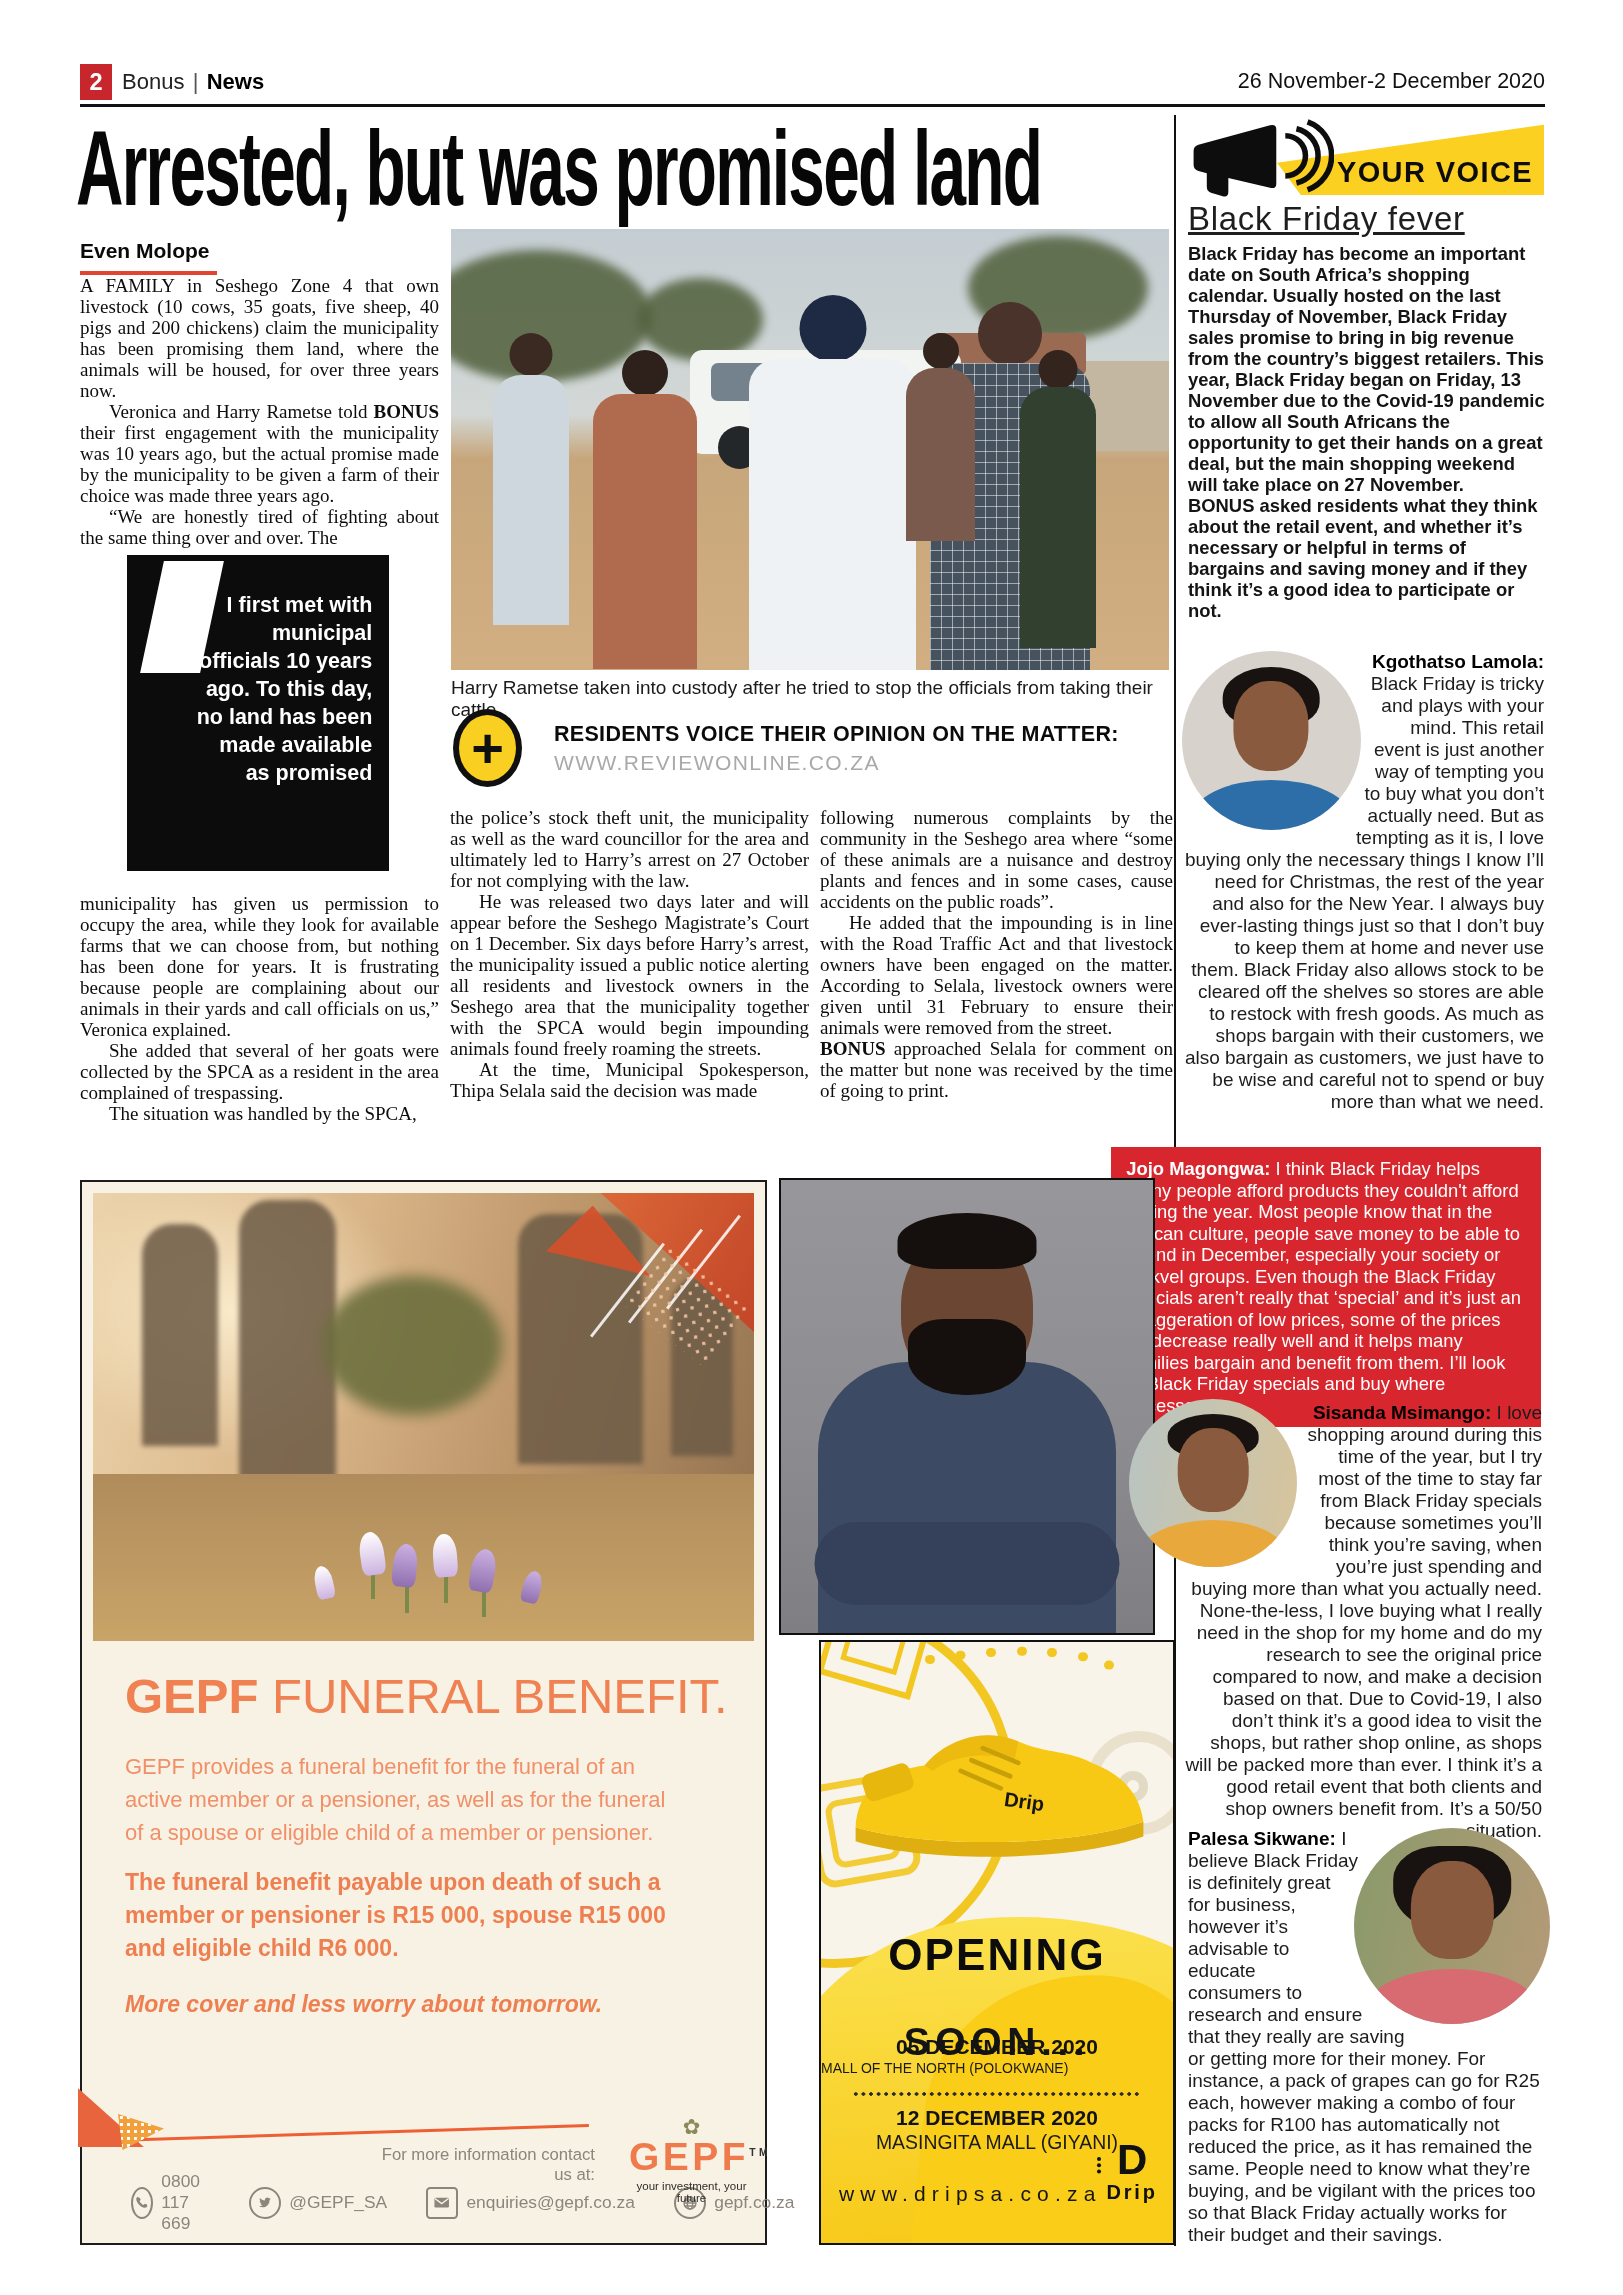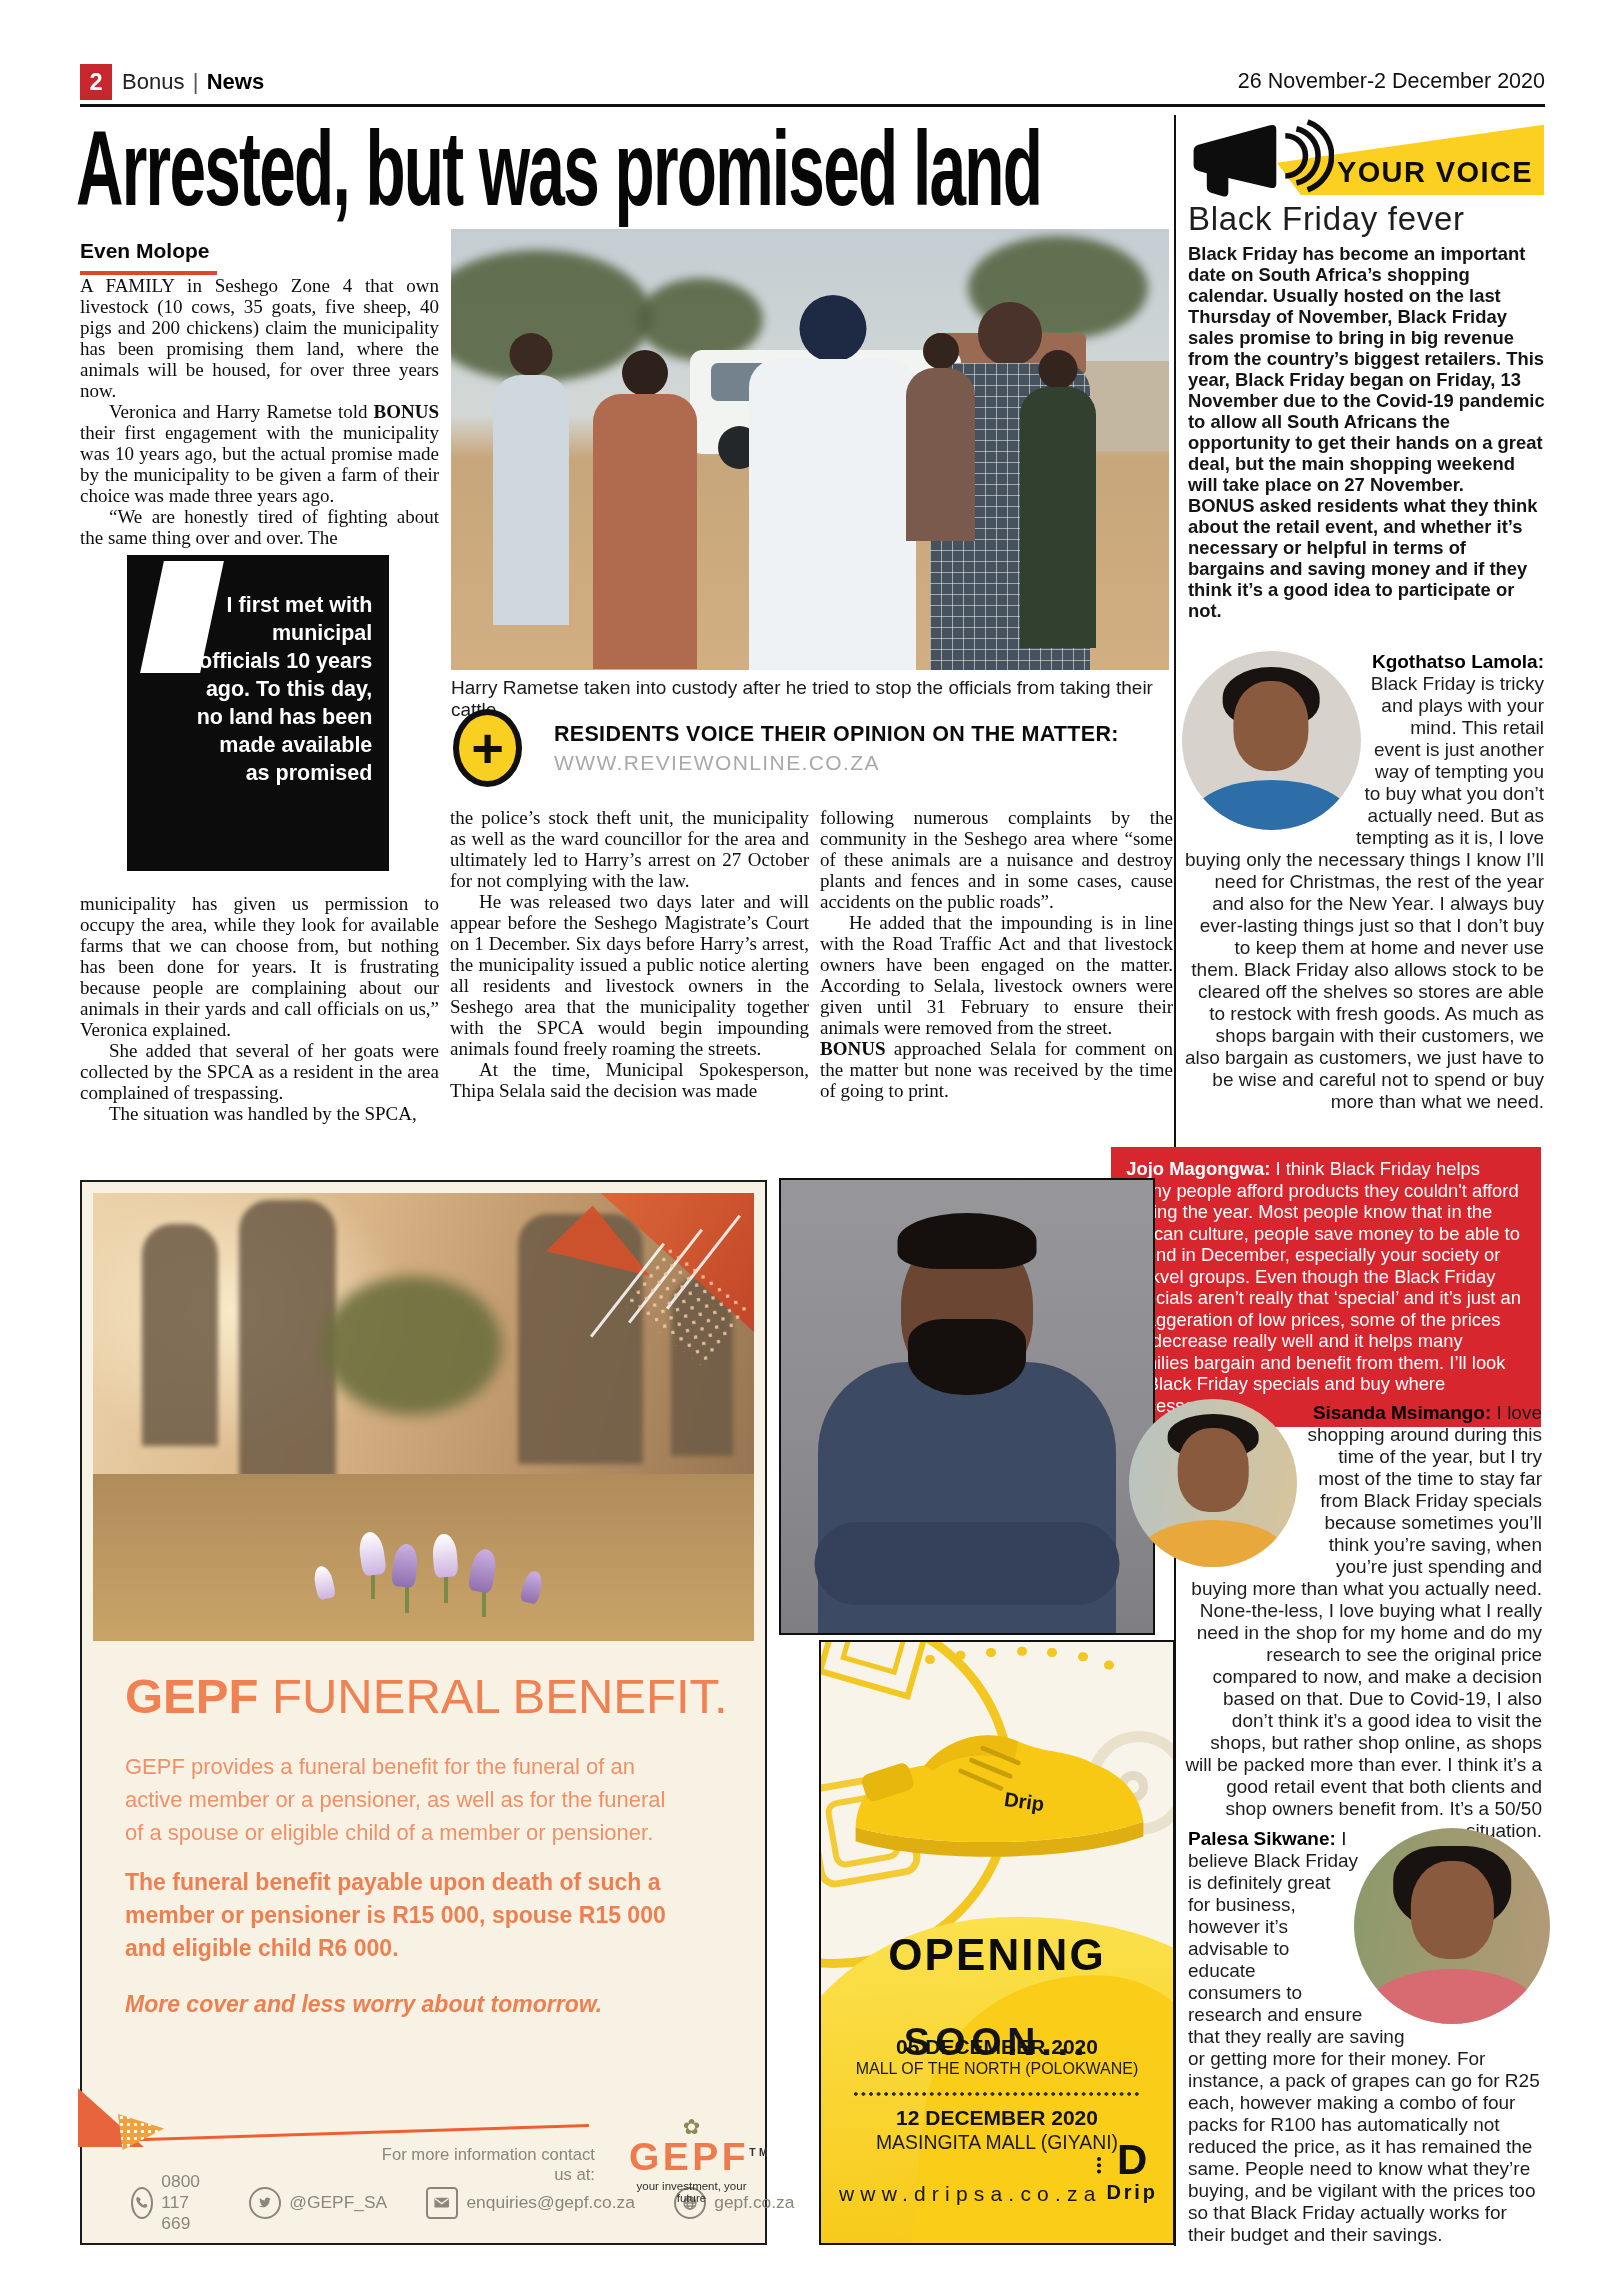--- a/index.html
+++ b/index.html
@@ -58,21 +58,21 @@
 
   
   .v-divider{position:absolute;left:1174px;top:115px;width:2.1px;height:2131px;background:#111;}
 
   .yv-banner{position:absolute;left:1188px;top:119px;width:356px;height:78px;}
   .yv-yellow{position:absolute;left:89px;top:4.2px;width:267px;height:72px;background:#fcd020;
              clip-path:polygon(0 55%,100% 2%,100% 100%,9% 100%);}
   .yv-label{position:absolute;right:11px;top:33px;font-size:29px;font-weight:800;letter-spacing:1.4px;color:#0d0d0d;}
   .yv-mega{position:absolute;left:0;top:0;}
 
-  .yv-heading{position:absolute;left:1188px;top:200px;font-size:33px;font-weight:400;letter-spacing:0.7px;color:#1e1e1e;}
+  .yv-heading{position:absolute;left:1188px;top:200px;font-size:33px;font-weight:400;letter-spacing:0.7px;color:#1e1e1e;text-decoration:underline;}
   .yv-intro{position:absolute;left:1188px;top:243px;width:357px;font-size:18.4px;line-height:21px;
             font-weight:700;color:#141414;white-space:pre-line;}
 
   .voice{position:absolute;font-size:19px;line-height:22px;color:#1c1c1c;}
   .voice b{color:#000;}
   .avatar{border-radius:50%;overflow:hidden;position:relative;}
   .avatar .hair{position:absolute;left:50%;top:9%;width:54%;height:34%;transform:translateX(-50%);
                 background:#181210;border-radius:50% 50% 42% 42%;}
   .avatar .head{position:absolute;left:50%;top:17%;width:42%;height:50%;transform:translateX(-50%);
                 background:#8a5a3e;border-radius:46% 46% 44% 44%;}
@@ -174,21 +174,21 @@
   .dr-blob1{position:absolute;left:-62px;bottom:-35px;width:500px;height:361px;background:linear-gradient(#fbe14e,#f7c713);
             border-radius:48% 52% 0 0/62% 40% 0 0;transform:rotate(-4deg);}
   .dr-blob2{position:absolute;right:-49px;bottom:-28px;width:298px;height:298px;background:#f9cd18;
             border-radius:58% 42% 0 0/52% 48% 0 0;transform:rotate(6deg);}
   .dr-shoe{position:absolute;left:19.4px;top:62px;}
   .dr-opening{position:absolute;left:0;right:0;top:288px;text-align:center;font-size:44px;font-weight:800;
               letter-spacing:2.1px;color:#0c0c0c;}
   .dr-soon{position:absolute;left:0;right:0;top:342px;text-align:center;font-size:39px;font-weight:700;
            letter-spacing:5.6px;color:#141414;margin-top:36px;}
   .dr-date1{position:absolute;left:0;right:0;top:393px;text-align:center;font-size:21px;font-weight:700;color:#131313;}
-  .dr-ven1{position:absolute;left:0;right:0;top:418px;text-align:center;font-size:16px;color:#1a1a1a;}
+  .dr-ven1{position:absolute;left:0;right:0;top:418px;font-size:14px;color:#1a1a1a;}
   .dr-dotline{position:absolute;left:31px;right:31px;top:450px;height:4.2px;
               background-image:radial-gradient(circle,#2b2b2b 1.6px,transparent 1.9px);background-size:7.6px 4.2px;}
   .dr-date2{position:absolute;left:0;right:0;top:464px;text-align:center;font-size:21px;font-weight:700;color:#131313;}
   .dr-ven2{position:absolute;left:0;right:0;top:489px;text-align:center;font-size:19.4px;color:#1a1a1a;}
   .dr-web{position:absolute;left:18px;top:540px;font-size:21px;letter-spacing:6.2px;color:#151515;}
   .dr-logo{position:absolute;right:15.3px;top:497px;text-align:center;color:#111;}
   .dr-logo .d{font-size:42px;font-weight:900;line-height:1;position:relative;}
   .dr-logo .d:before{content:"";position:absolute;left:-9.7px;top:18px;width:4.2px;height:4.2px;border-radius:50%;
                      background:#111;box-shadow:0 6.2px 0 #111,0 12.5px 0 #111;}
   .dr-logo .word{font-size:20px;font-weight:800;letter-spacing:2.8px;}

